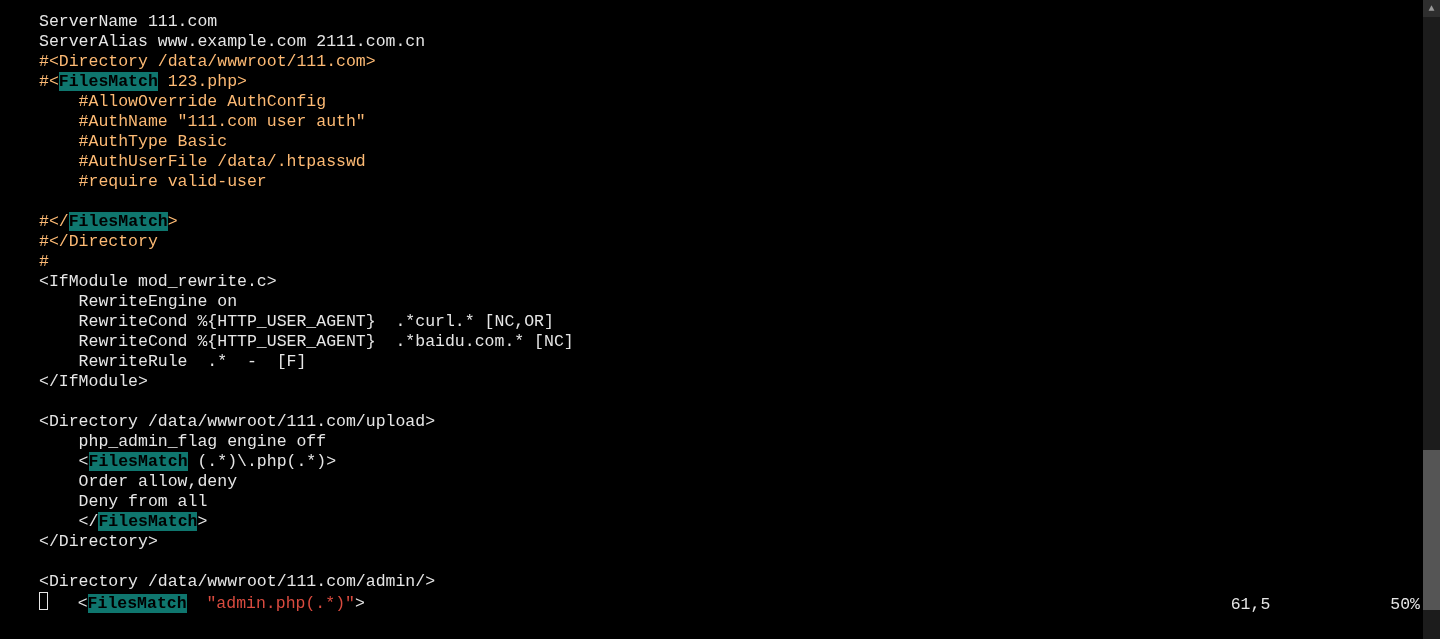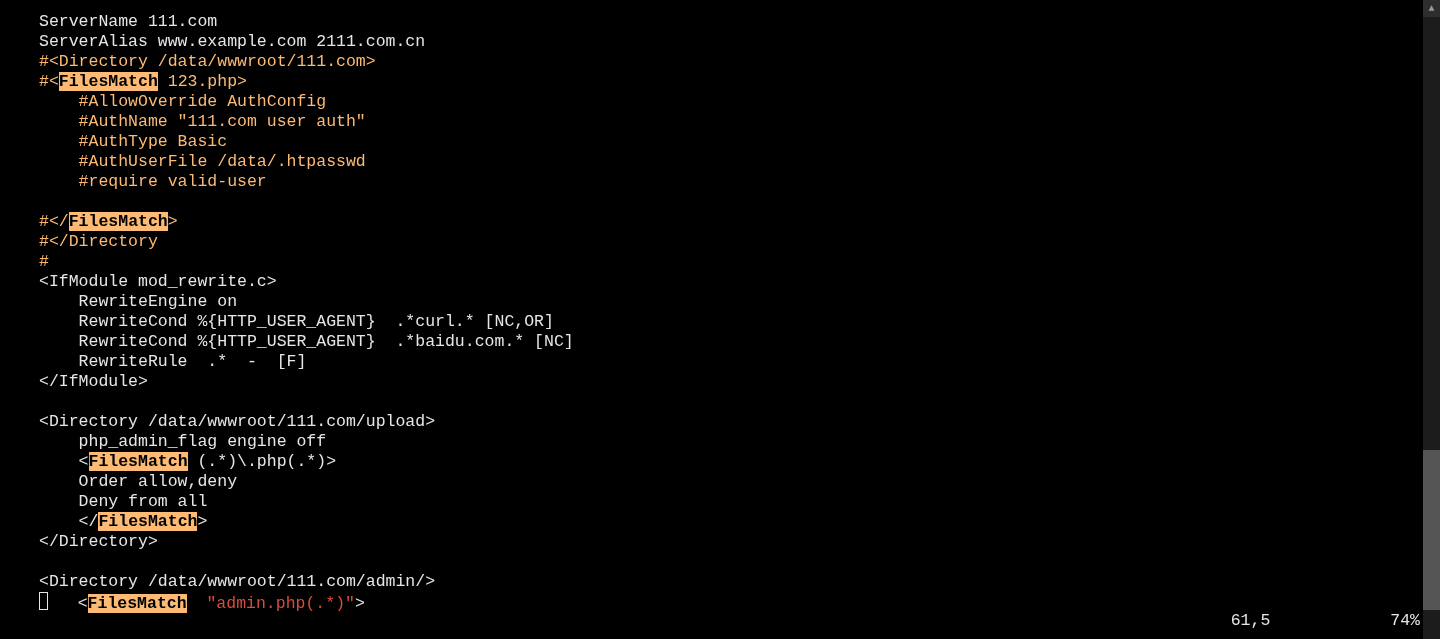--- a/index.html
+++ b/index.html
@@ -25,35 +25,35 @@
       top: 0;
       width: 1420px;
       height: 639px;
       padding: 12px 0 0 39px;
       white-space: pre;
       overflow: hidden;
     }
     .ln { display: block; }
     .c-white { color: #e6e6e6; }
     .c-comment { color: #fdba74; }   
-    .c-hl { color: #000; background: #fdba74; font-weight: bold; } 
+    .c-hl { color: #000; background: #0f766e; font-weight: bold; } 
     .c-err { color: #d94b3f; }       
     .cursor {
       display: inline-block;
       width: 9px;
       height: 18px;
       border: 1px solid #e6e6e6;
       vertical-align: -2px;
       margin-right: 0px;
     }
     .status {
       position: absolute;
       left: 46px;
       right: 20px;
-      bottom: 8px;
+      bottom: 24px;
       color: #e6e6e6;
       display: flex;
       justify-content: flex-end;
       gap: 120px;
       font-family: inherit;
     }
     
     .scrollbar-track {
       position: absolute;
       top: 0;
@@ -82,21 +82,21 @@
   </style>
 </head>
 <body>
 
 <div class="viewport">
 
   <div class="editor" id="editor"><span class="ln"><span class="c-white">ServerName 111.com</span></span><span class="ln"><span class="c-white">ServerAlias www.example.com 2111.com.cn</span></span><span class="ln"><span class="c-comment">#&lt;Directory /data/wwwroot/111.com&gt;</span></span><span class="ln"><span class="c-comment">#&lt;</span><span class="c-hl">FilesMatch</span><span class="c-comment"> 123.php&gt;</span></span><span class="ln"><span class="c-comment">    #AllowOverride AuthConfig</span></span><span class="ln"><span class="c-comment">    #AuthName "111.com user auth"</span></span><span class="ln"><span class="c-comment">    #AuthType Basic</span></span><span class="ln"><span class="c-comment">    #AuthUserFile /data/.htpasswd</span></span><span class="ln"><span class="c-comment">    #require valid-user</span></span><span class="ln"><span class="c-white"> </span></span><span class="ln"><span class="c-comment">#&lt;/</span><span class="c-hl">FilesMatch</span><span class="c-comment">&gt;</span></span><span class="ln"><span class="c-comment">#&lt;/Directory</span></span><span class="ln"><span class="c-comment">#</span></span><span class="ln"><span class="c-white">&lt;IfModule mod_rewrite.c&gt;</span></span><span class="ln"><span class="c-white">    RewriteEngine on</span></span><span class="ln"><span class="c-white">    RewriteCond %{HTTP_USER_AGENT}  .*curl.* [NC,OR]</span></span><span class="ln"><span class="c-white">    RewriteCond %{HTTP_USER_AGENT}  .*baidu.com.* [NC]</span></span><span class="ln"><span class="c-white">    RewriteRule  .*  -  [F]</span></span><span class="ln"><span class="c-white">&lt;/IfModule&gt;</span></span><span class="ln"><span class="c-white"> </span></span><span class="ln"><span class="c-white">&lt;Directory /data/wwwroot/111.com/upload&gt;</span></span><span class="ln"><span class="c-white">    php_admin_flag engine off</span></span><span class="ln"><span class="c-white">    &lt;</span><span class="c-hl">FilesMatch</span><span class="c-white"> (.*)\.php(.*)&gt;</span></span><span class="ln"><span class="c-white">    Order allow,deny</span></span><span class="ln"><span class="c-white">    Deny from all</span></span><span class="ln"><span class="c-white">    &lt;/</span><span class="c-hl">FilesMatch</span><span class="c-white">&gt;</span></span><span class="ln"><span class="c-white">&lt;/Directory&gt;</span></span><span class="ln"><span class="c-white"> </span></span><span class="ln"><span class="c-white">&lt;Directory /data/wwwroot/111.com/admin/&gt;</span></span><span class="ln"><span class="cursor"></span><span class="c-white">   &lt;</span><span class="c-hl">FilesMatch</span><span class="c-white">  </span><span class="c-err">"admin.php(.*)"</span><span class="c-white">&gt;</span></span></div>
 
   <div class="status">
     <span>61,5</span>
-    <span>74%</span>
+    <span>50%</span>
   </div>
 
   <div class="scrollbar-track">
     <div class="scrollbar-arrow">▲</div>
     <div class="scrollbar-thumb" id="sb-thumb" style="top: 450px; height: 160px;"></div>
   </div>
 
 </div>
 
 </body></html>

